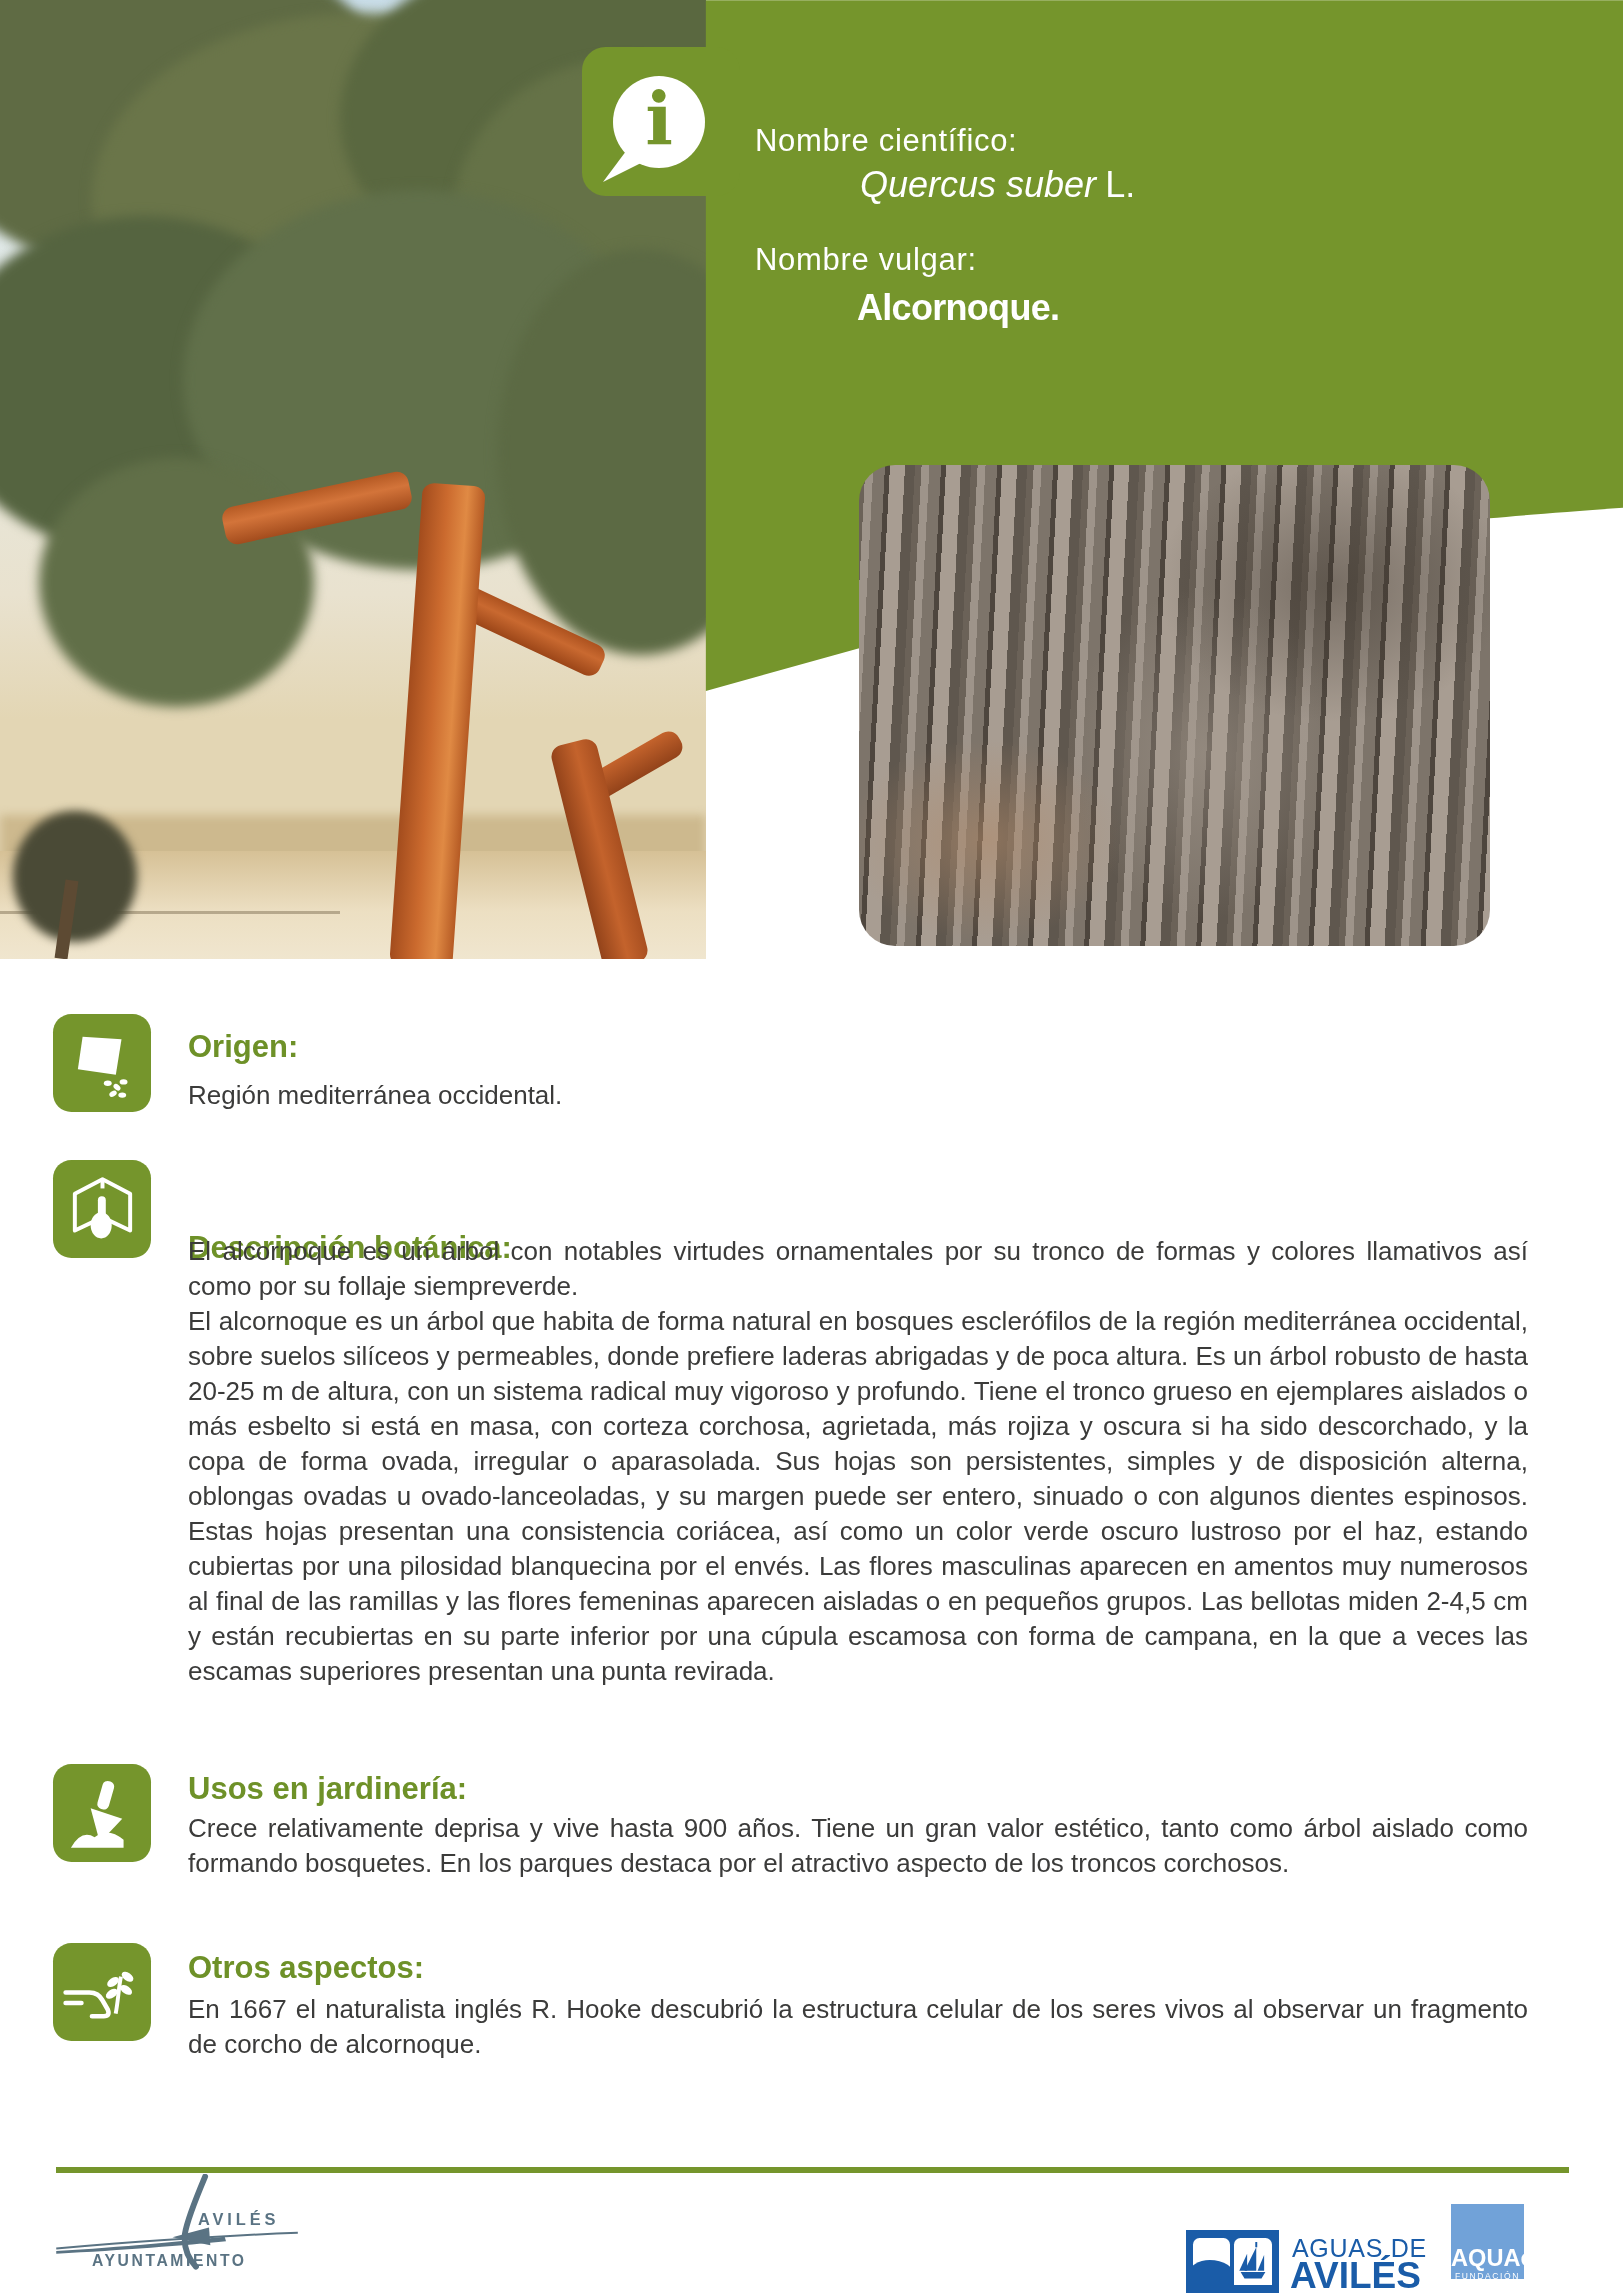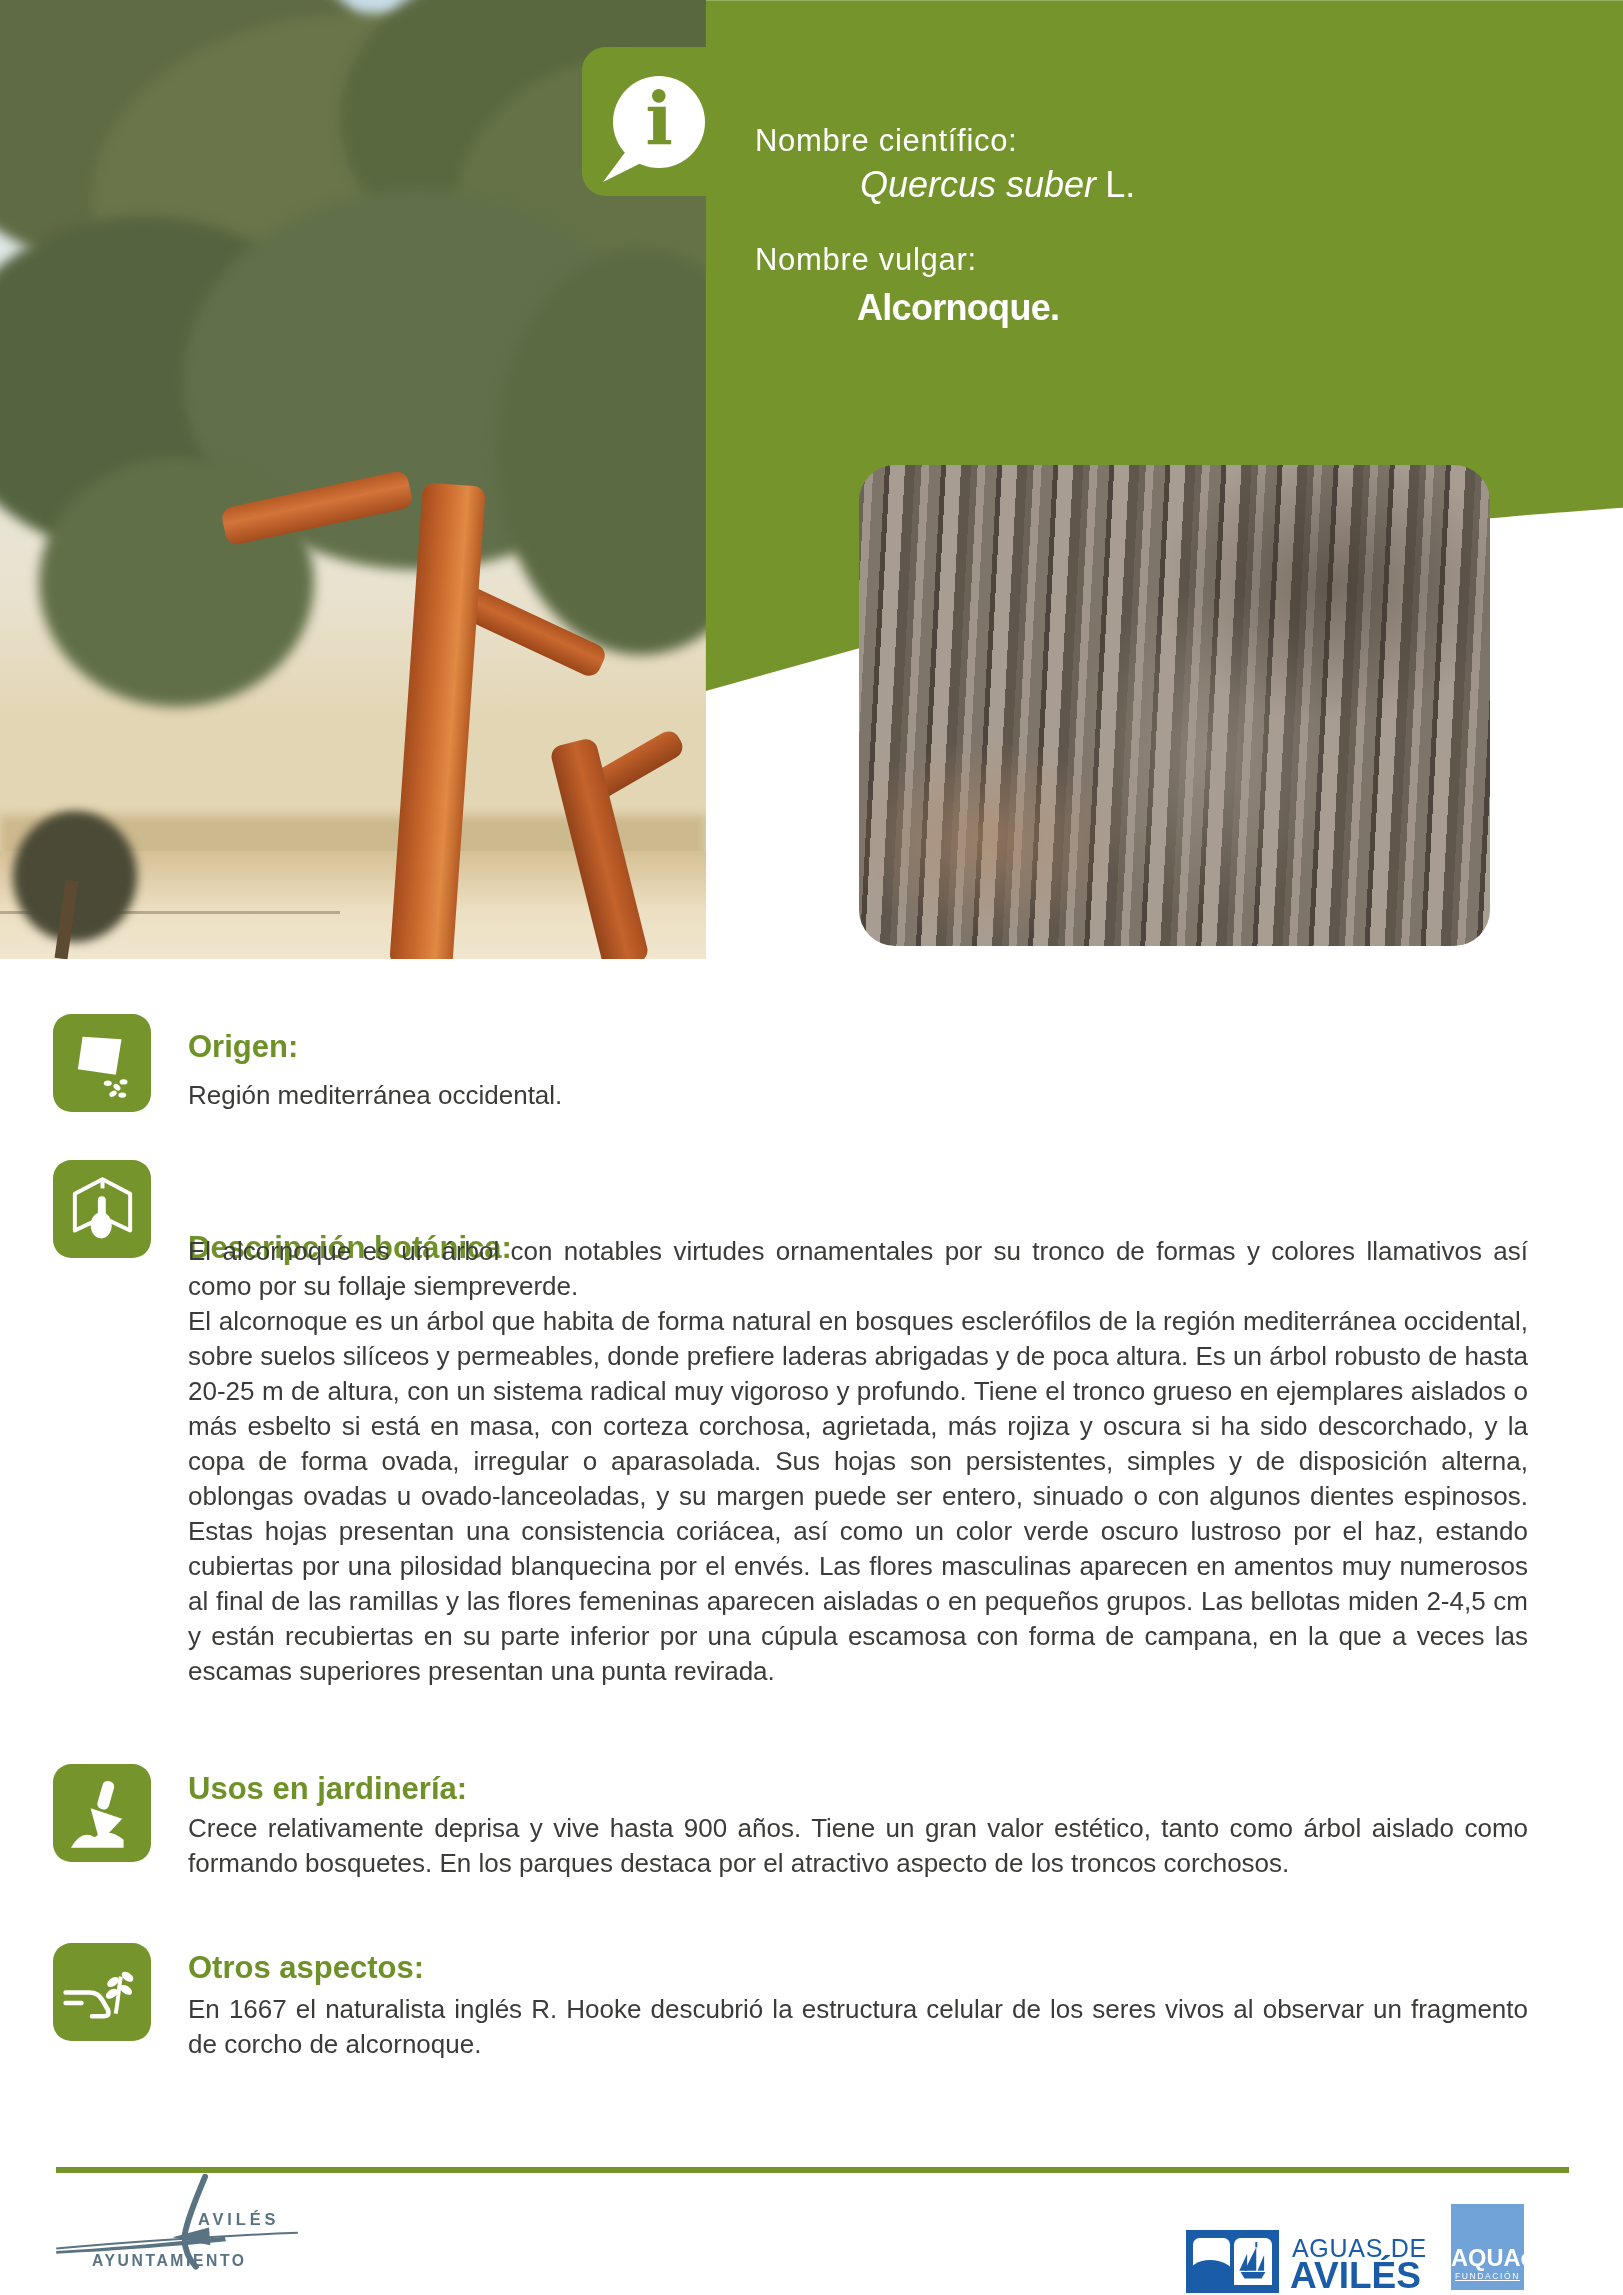--- a/index.html
+++ b/index.html
@@ -87,21 +87,21 @@
   .ayto-svg{left:56px;top:2174px;}
   .ayto-city{left:198px;top:2210px;color:#5A7383;font-size:16.4px;font-weight:bold;letter-spacing:3.9px;}
   .ayto-org{left:92px;top:2252px;color:#5A7383;font-size:15.7px;font-weight:bold;letter-spacing:2.6px;}
   .aguas-box{left:1186px;top:2230px;width:93px;height:63px;background:#1A5CA8;}
   .aguas-win{position:absolute;background:#ffffff;border-radius:6.5px 6.5px 0 0;overflow:hidden;}
   .win-l{left:6.5px;top:7.9px;width:37px;height:47px;}
   .win-r{left:48px;top:7.9px;width:38px;height:47px;}
   .wave{position:absolute;left:-3.9px;top:22px;width:46px;height:30px;background:#1A5CA8;border-radius:45% 55% 0 0;}
   .aguas-t1{left:1292px;top:2234px;color:#1A5CA8;font-size:25px;font-weight:400;letter-spacing:0.7px;}
   .aguas-t2{left:1290px;top:2255px;color:#1A5CA8;font-size:37px;font-weight:bold;letter-spacing:0px;}
-  .aquae-box{left:1451px;top:2204px;width:73px;height:86px;background:#71A2D8;}
+  .aquae-box{left:1451px;top:2204px;width:73px;height:75px;background:#71A2D8;}
   .aquae-name{position:absolute;left:0;width:73px;top:41px;color:#ffffff;font-size:23.6px;font-weight:bold;
     text-align:center;letter-spacing:0px;}
   .aquae-sub{position:absolute;left:0;width:73px;top:67px;color:#ffffff;font-size:8.5px;font-weight:400;
     text-align:center;letter-spacing:1.6px;text-decoration:underline;}
 </style>
 </head>
 <body>
 
 <div class="page">
 

